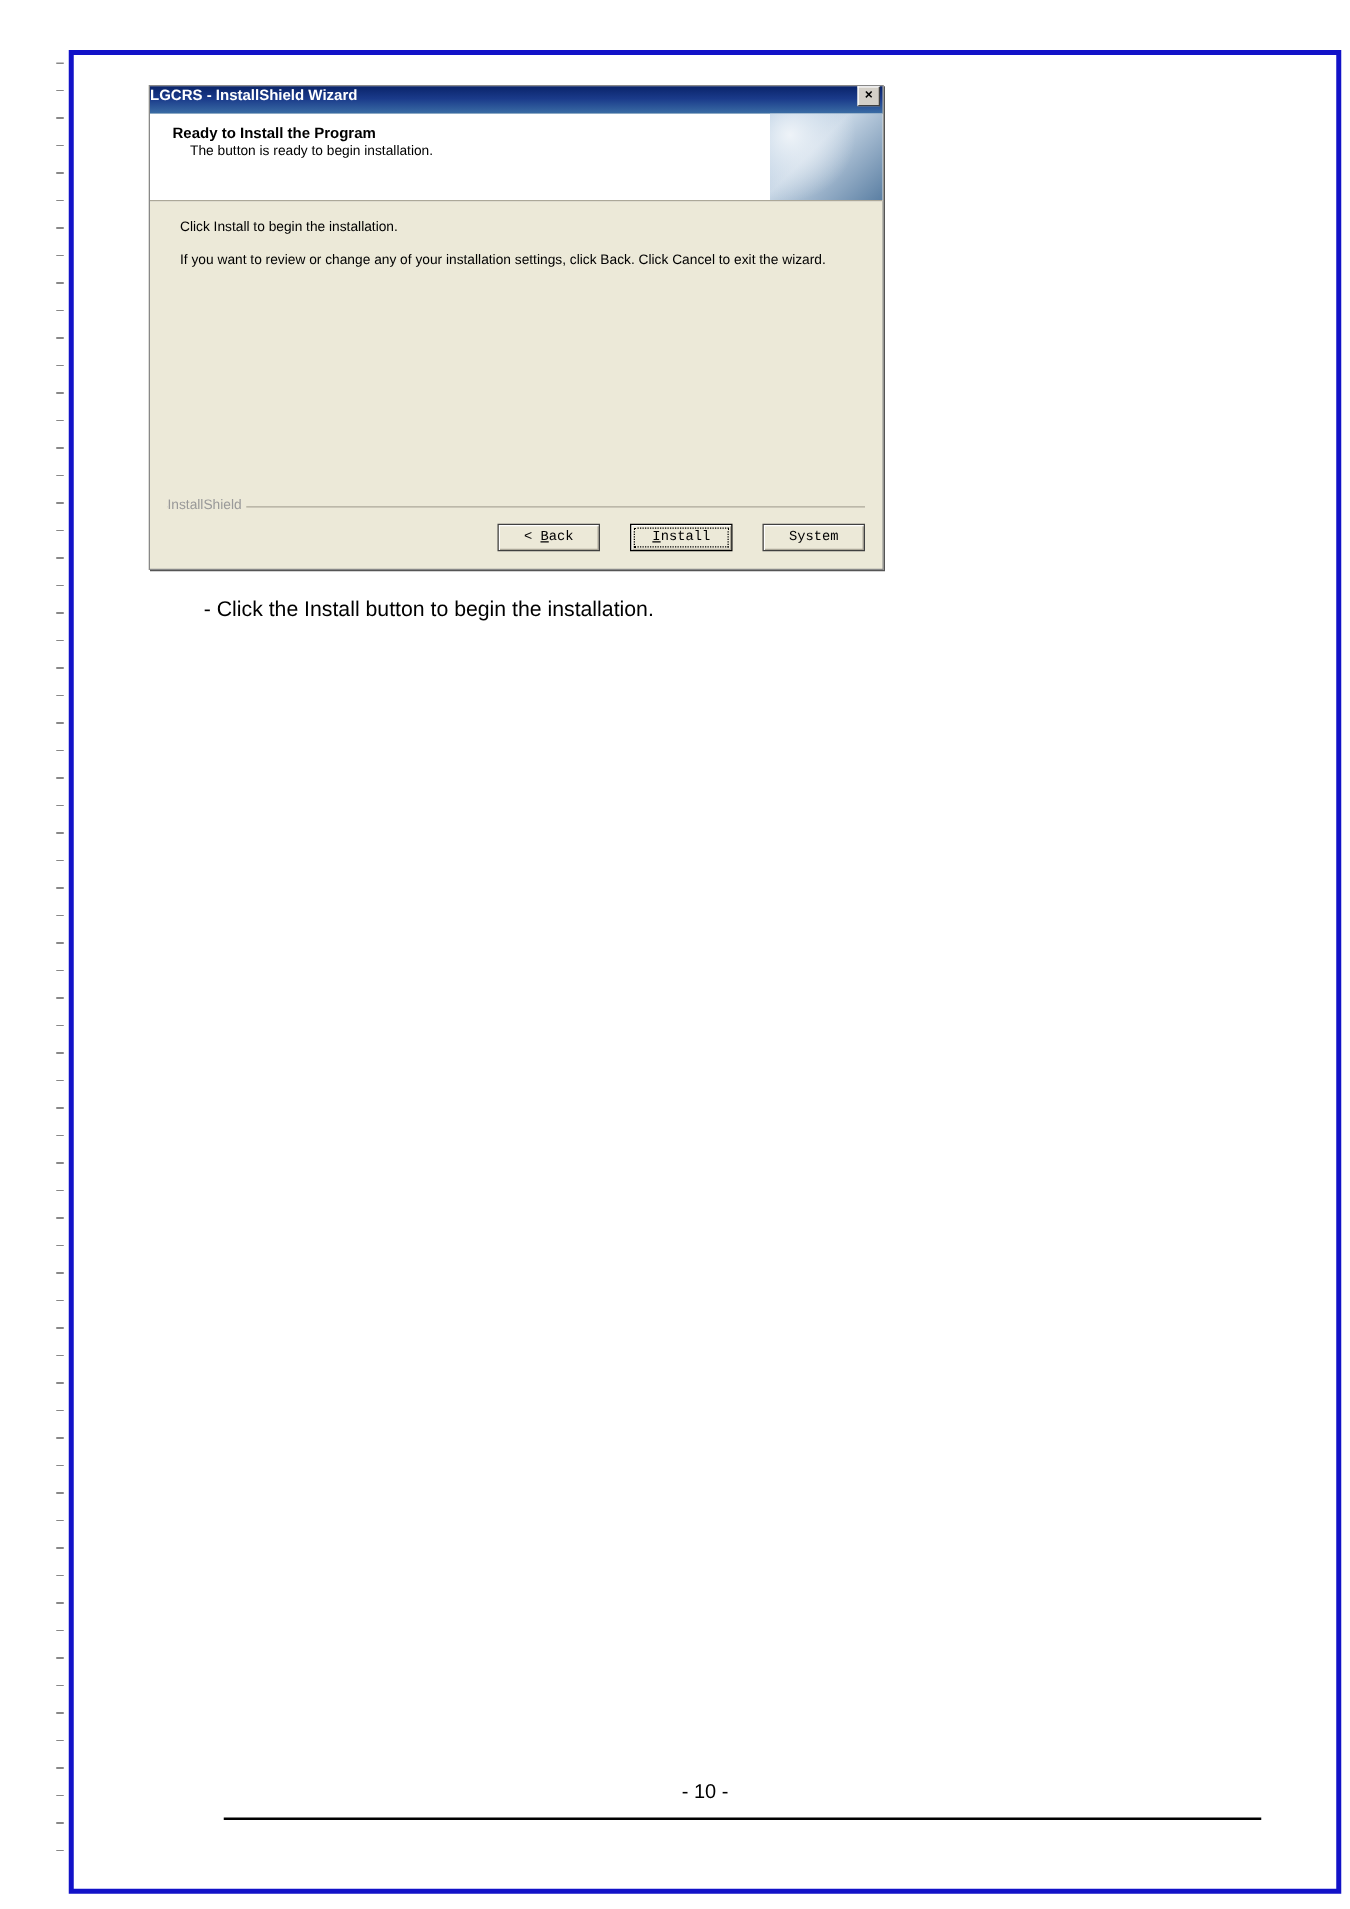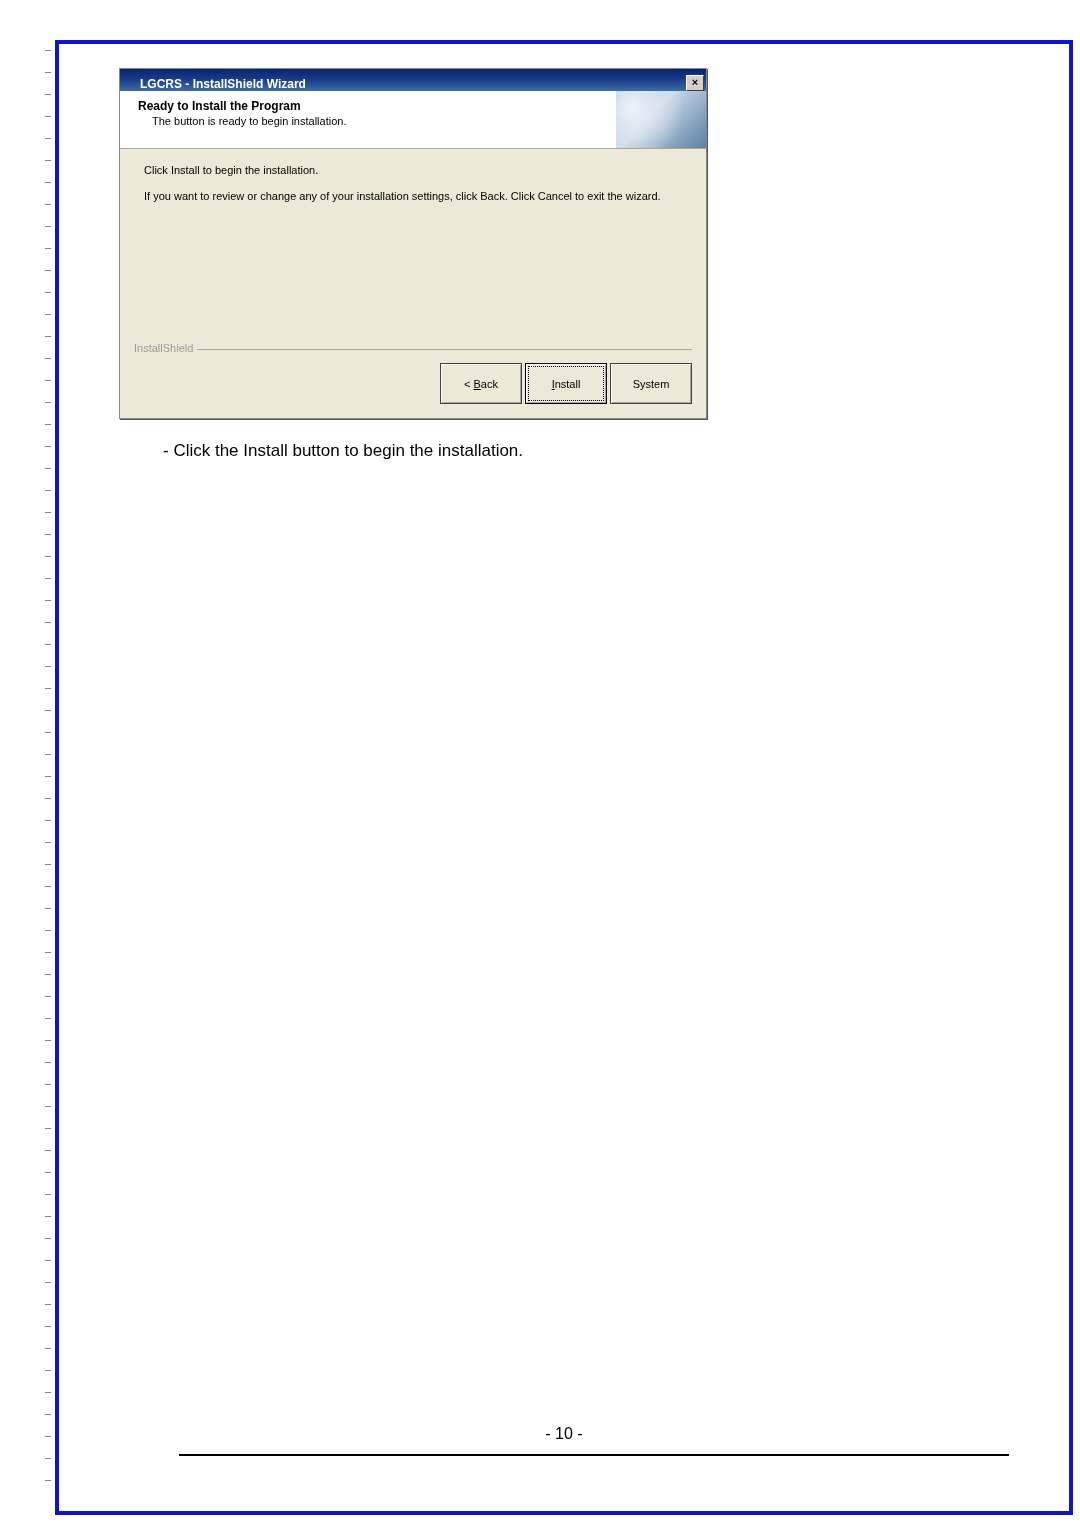--- a/index.html
+++ b/index.html
@@ -68,24 +68,24 @@
     background: #ece9d8;
     font-family: Tahoma, Arial, sans-serif;
     font-size: 12px;
     color: #000;
     box-shadow: 1px 1px 0 #555;
   }
   .titlebar {
     background: linear-gradient(to bottom, #0a246a, #1a3a8a 45%, #3b6ea5);
     color: #fff;
     display: flex;
-    align-items: flex-end;
+    align-items: flex-start;
     justify-content: space-between;
     height: 22px;
-    padding: 0 2px 0 20px;
+    padding: 0 2px 0 0;
     font-weight: bold;
     font-size: 12px;
   }
   .titlebar-buttons { display: flex; gap: 2px; }
   .title-btn {
     width: 18px; height: 16px;
     background: #d4d0c8;
     border: 1px solid #fff;
     border-right-color: #404040;
     border-bottom-color: #404040;
@@ -95,21 +95,21 @@
     text-align: center;
     color: #000;
     cursor: pointer;
   }
   .wizard-header {
     background: #ffffff;
     border-bottom: 1px solid #aca899;
     display: flex;
     justify-content: space-between;
     align-items: stretch;
-    height: 58px;
+    height: 70px;
   }
   .wizard-header-text {
     padding: 8px 0 0 18px;
   }
   .wizard-header-title {
     font-weight: bold;
     font-size: 12px;
     margin-bottom: 2px;
   }
   .wizard-header-sub {
@@ -136,21 +136,22 @@
   .wizard-body p {
     font-size: 11px;
     line-height: 14px;
     margin-bottom: 12px;
   }
   .wizard-footer {
     position: relative;
     padding: 14px 14px 14px 14px;
     display: flex;
     justify-content: flex-end;
-    gap: 3px;
+    gap: 24px;
+    margin-top: 44px;
   }
   .wizard-footer::before {
     content: "";
     position: absolute;
     top: 0;
     left: 14px;
     right: 14px;
     height: 1px;
     background: #aca899;
   }
@@ -158,25 +159,25 @@
     position: absolute;
     top: -7px;
     left: 14px;
     background: #ece9d8;
     padding: 0 4px 0 0;
     font-size: 11px;
     color: #999;
   }
   .win-button {
     min-width: 82px;
-    height: 41px;
+    height: 22px;
     background: #ece9d8;
     border: 1px solid #404040;
     box-shadow: inset 1px 1px 0 #fff, inset -1px -1px 0 #aca899;
-    font-family: Liberation Sans, sans-serif;
+    font-family: Liberation Mono, monospace;
     font-size: 11px;
     cursor: pointer;
     padding: 0 8px;
   }
   .win-button.default {
     border: 1px solid #000;
     outline: 1px dotted #000;
     outline-offset: -4px;
   }
   .instruction {

